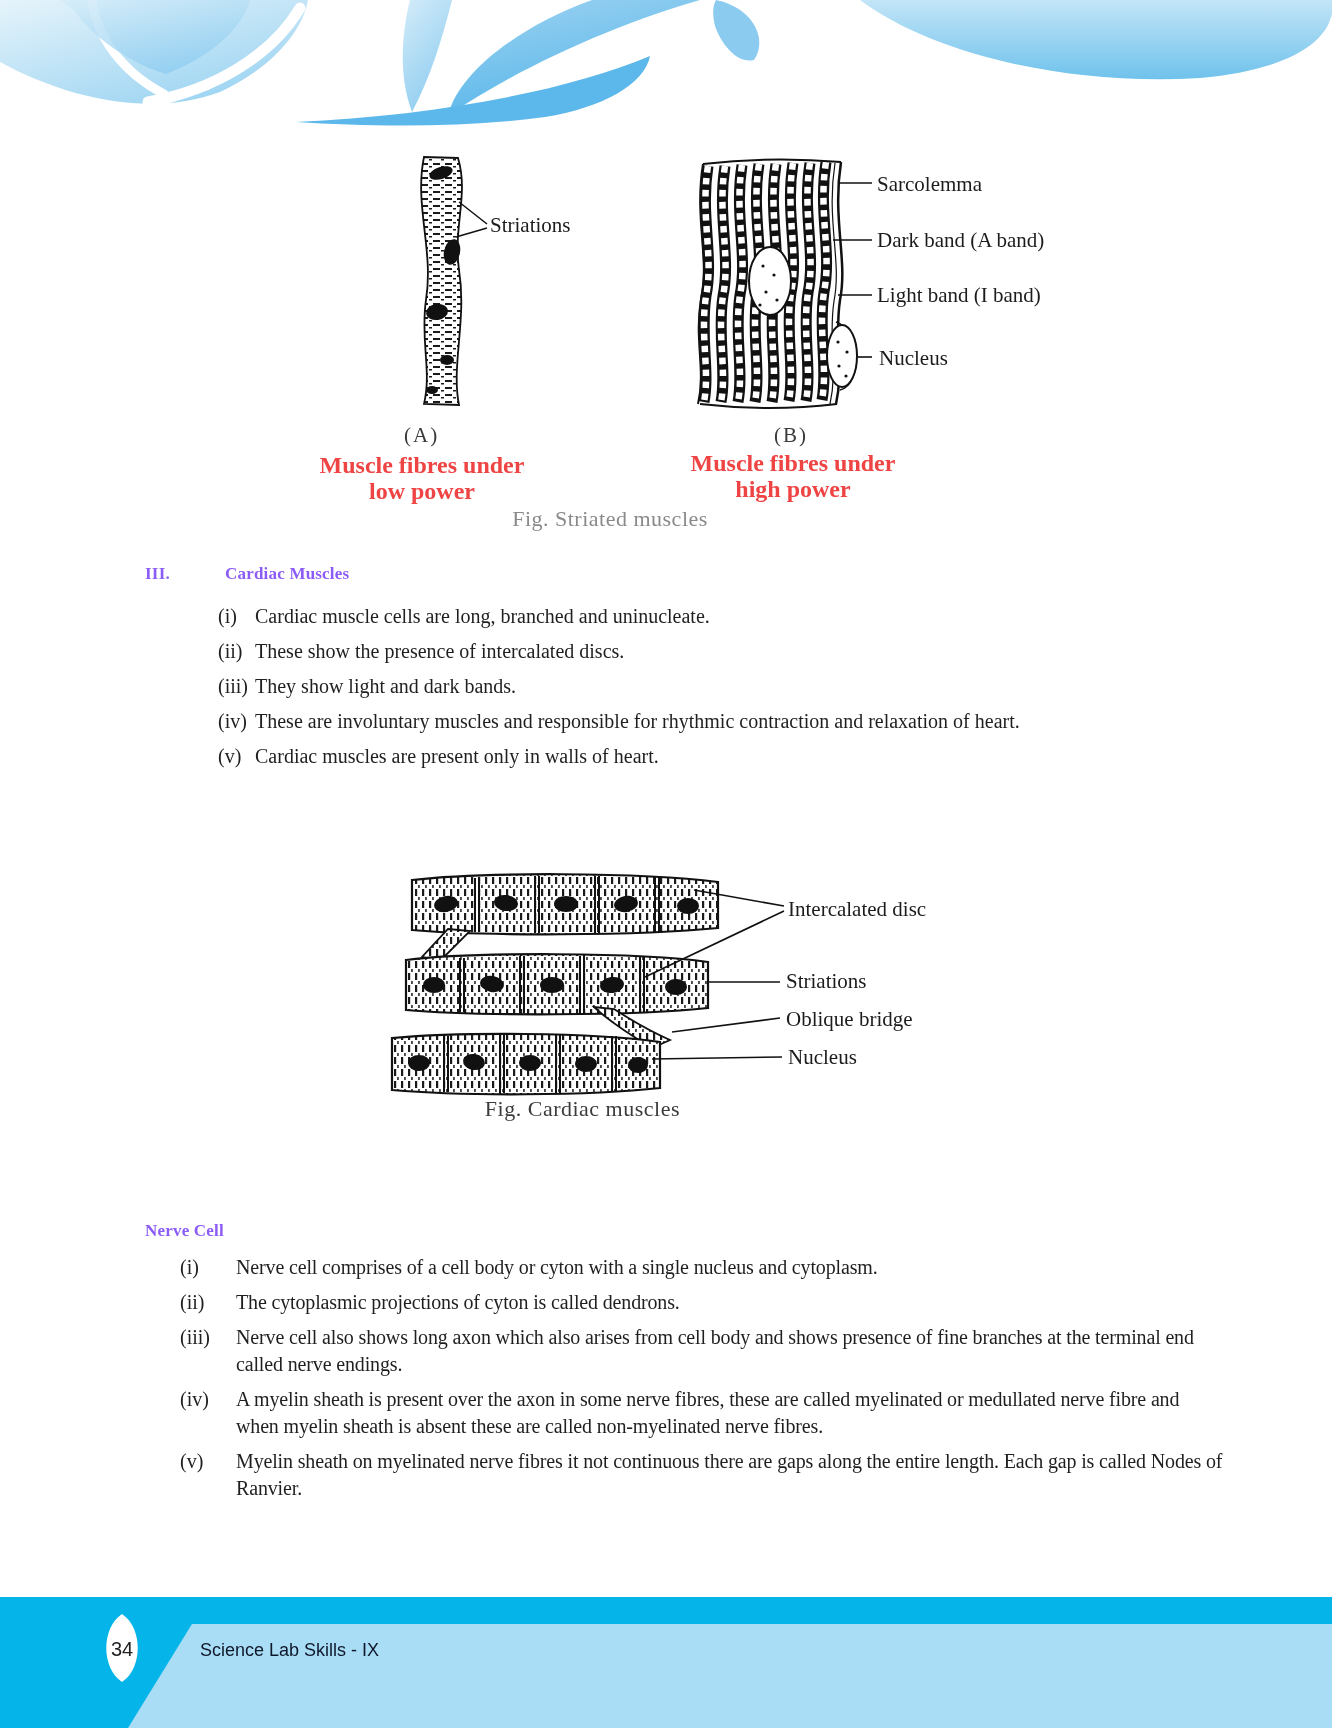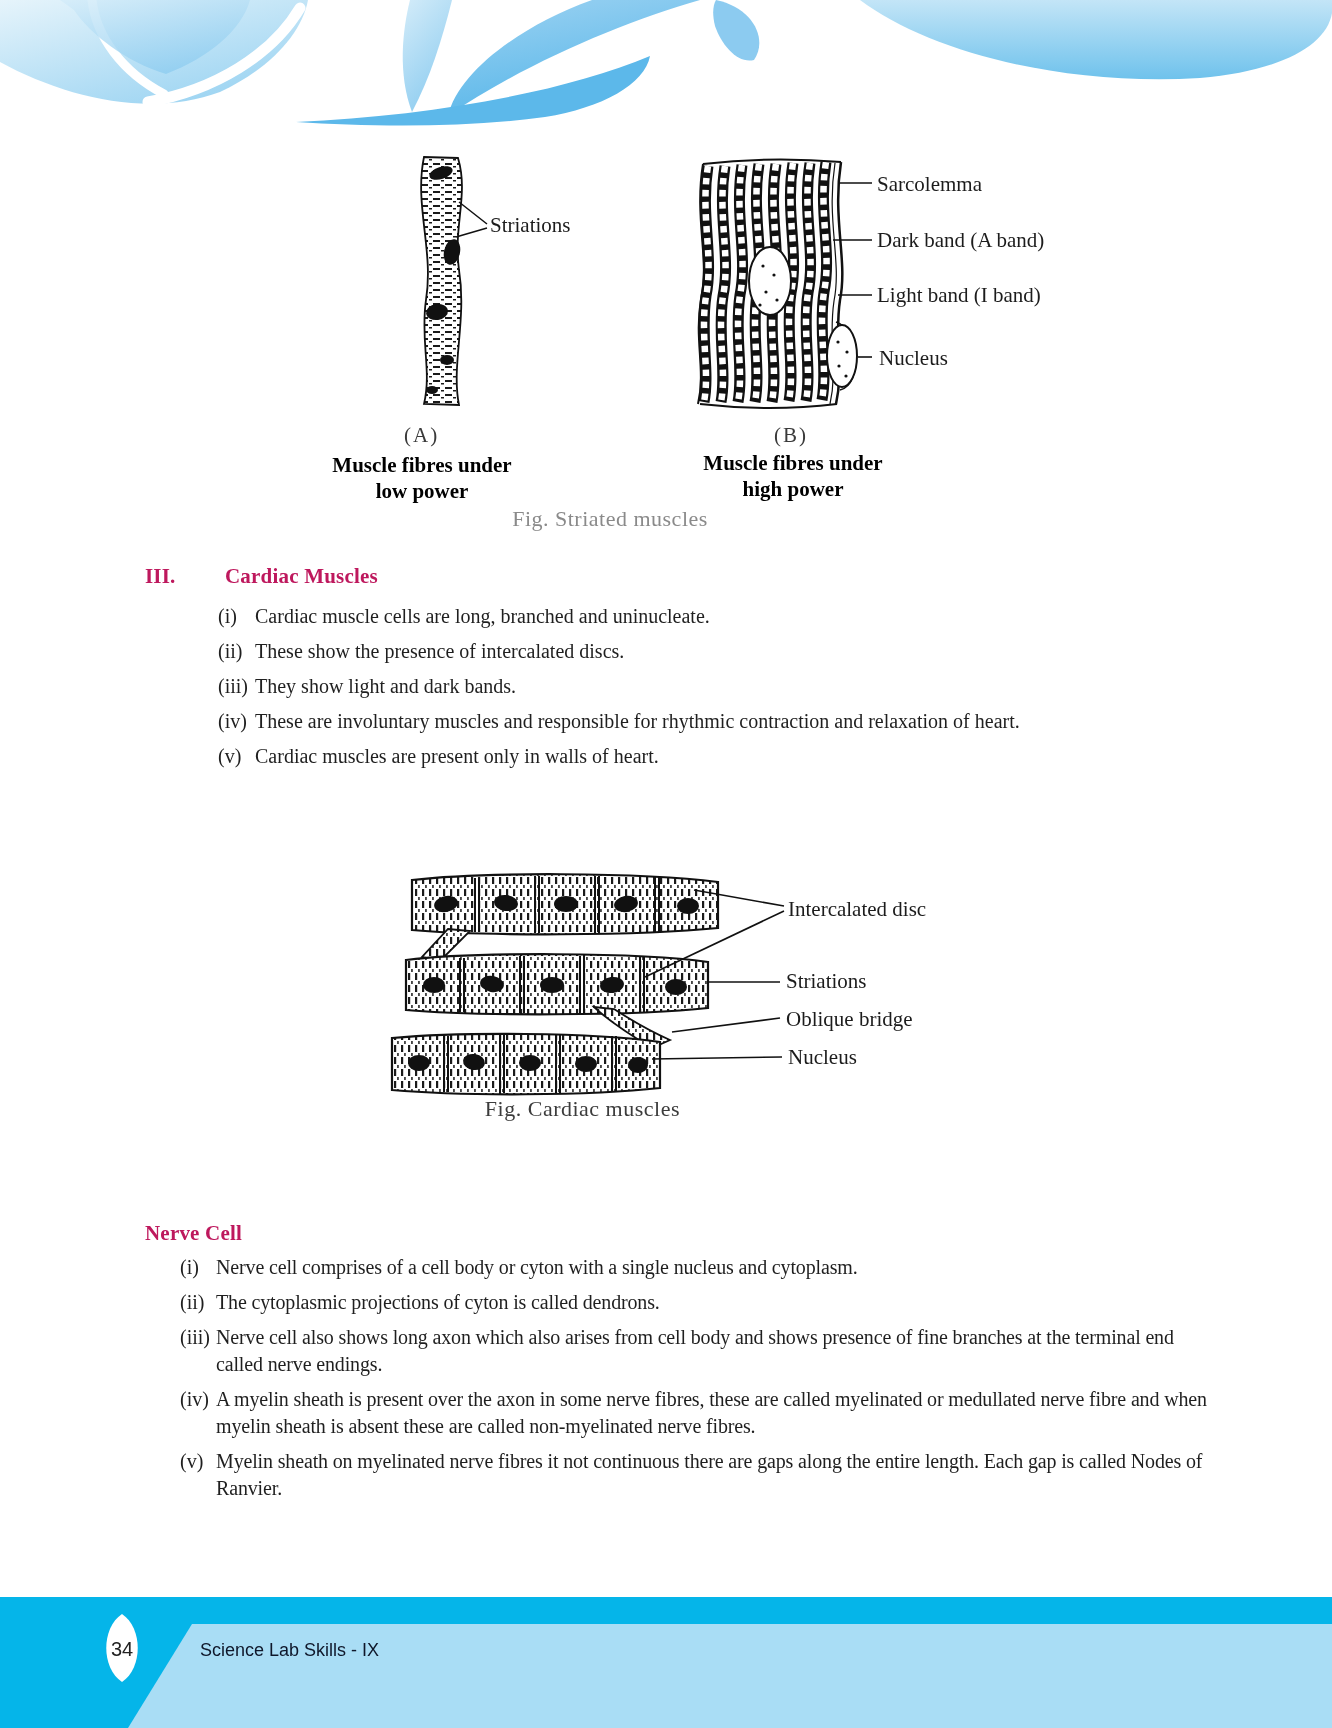--- a/index.html
+++ b/index.html
@@ -2,31 +2,31 @@
 <html><head>
 <meta charset="utf-8">
 <style>
   html,body{margin:0;padding:0;background:#fff;}
   #page{
     position:relative;width:1332px;height:1728px;background:#ffffff;overflow:hidden;
     font-family:"Liberation Serif", serif;color:#1f1f1f;
   }
   .abs{position:absolute;}
   
-  .blue-head{font-weight:bold;font-size:21px;color:#be185d;letter-spacing:.2px;}
+  .blue-head{font-weight:bold;font-size:17px;color:#8b5cf6;letter-spacing:.2px;}
   
   .li{position:relative;margin-bottom:9px;font-size:20px;line-height:26px;}
   .li .num{position:absolute;left:0;top:0;}
   .li.c .txt{display:block;margin-left:37px;}
   .li.n{line-height:27px;margin-bottom:8px;}
-  .li.n .txt{display:block;margin-left:36px;letter-spacing:-0.15px;}
+  .li.n .txt{display:block;margin-left:56px;letter-spacing:-0.15px;}
   
   .figlabel{font-size:21px;white-space:nowrap;color:#1c1c1c;}
   .subletter{font-size:21px;color:#3a3a3a;letter-spacing:2px;}
-  .boldcap{font-weight:bold;font-size:21px;line-height:26px;text-align:center;color:#000000;}
+  .boldcap{font-weight:bold;font-size:24px;line-height:26px;text-align:center;color:#ef4444;}
   .figcap1{font-size:22px;color:#8a8a8a;text-align:center;letter-spacing:.5px;}
   .figcap2{font-size:22px;color:#3c3c3c;text-align:right;letter-spacing:.5px;}
   
   #footer-band{position:absolute;left:0;top:1597px;width:1332px;height:131px;background:#05b5e9;}
   #footer-panel{position:absolute;left:0;top:1624px;width:1332px;height:104px;background:#a9ddf5;
     clip-path:polygon(192px 0, 1332px 0, 1332px 104px, 128px 104px);}
   #footer-title{position:absolute;left:200px;top:1640px;font-family:"Liberation Sans",sans-serif;
     font-size:18px;color:#0f172a;}
   #page-num{position:absolute;left:84px;top:1638px;width:76px;text-align:center;
     font-family:"Liberation Sans",sans-serif;font-size:20px;color:#222;}

